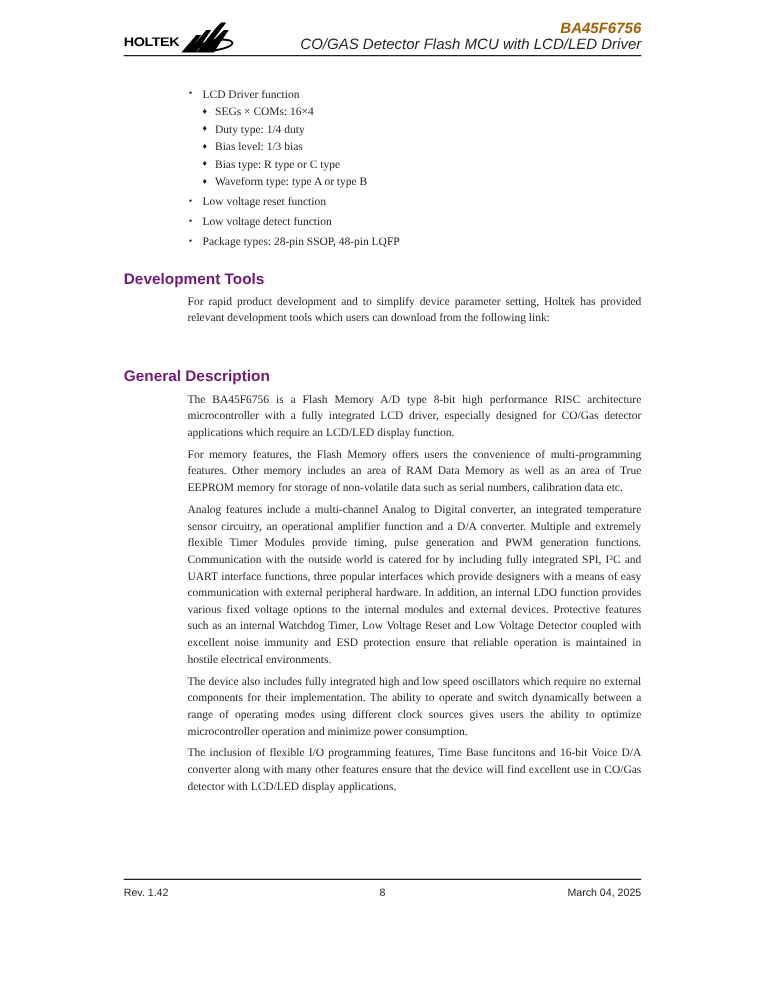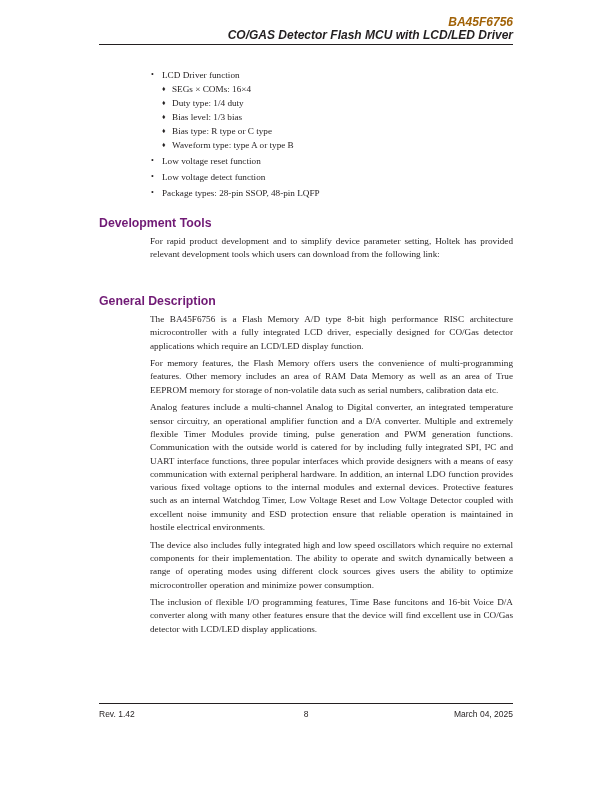--- a/index.html
+++ b/index.html
@@ -2,21 +2,21 @@
 <html><head>
 <meta charset="utf-8">
 <style>
   html, body { margin: 0; padding: 0; background: #ffffff; }
   body { width: 612px; height: 792px; position: relative; overflow: hidden; font-family: "Liberation Serif", serif; color: #231f20; }
   .header { position: absolute; left: 99px; top: 14px; width: 414px; height: 30px; border-bottom: 1px solid #231f20; }
   .logo { position: absolute; left: 0; top: 2px; width: 90px; height: 26px; }
   .logo-text { position: absolute; left: 0; top: 13px; font-family: "Liberation Sans", sans-serif; font-weight: bold; font-size: 10px; letter-spacing: -0.3px; color: #000; transform: scaleX(1.15); transform-origin: left; }
   .logo-mark { position: absolute; left: 44px; top: 0; }
   .doc-id { position: absolute; right: 0; top: 1px; font-family: "Liberation Sans", sans-serif; font-style: italic; font-weight: bold; font-size: 12px; text-align: right; color: #a16207; }
-  .doc-title { position: absolute; right: 0; top: 14px; font-family: "Liberation Sans", sans-serif; font-style: italic; font-weight: bold; font-size: 12px; text-align: right; white-space: nowrap; color: #231f20; }
+  .doc-title { position: absolute; right: 0; top: 14px; font-family: "Liberation Sans", sans-serif; font-style: italic; font-weight: normal; font-size: 12px; text-align: right; white-space: nowrap; color: #231f20; }
 
   .bullets { position: absolute; left: 150px; top: 68px; width: 370px; font-size: 9.2px; }
   .bullet { position: relative; padding-left: 12px; height: 14px; line-height: 14px; }
   .bullet .dot { position: absolute; left: 1px; top: 0; font-size: 8px; }
   .sub { position: relative; padding-left: 22px; height: 14px; line-height: 14px; }
   .sub .dot { position: absolute; left: 12px; top: 0; font-size: 7px; }
   .gap { height: 2px; }
 
   .section-title { position: absolute; left: 99px; font-family: "Liberation Sans", sans-serif; font-weight: bold; font-size: 12.3px; color: #701a75; }
   .para { position: absolute; left: 150px; width: 363px; font-size: 9.2px; line-height: 13.3px; text-align: justify; }
@@ -25,20 +25,28 @@
 
   .footer { position: absolute; left: 99px; top: 703px; width: 414px; border-top: 1px solid #231f20; font-family: "Liberation Sans", sans-serif; font-size: 8.5px; padding-top: 4px; height: 14px; }
   .footer .left { position: absolute; left: 0; top: 5px; }
   .footer .center { position: absolute; left: 0; right: 0; top: 5px; text-align: center; }
   .footer .right { position: absolute; right: 0; top: 5px; padding-left: 36px; }
 </style>
 </head>
 <body>
 
 <div class="header">
+  <div class="logo">
+    <span class="logo-text">HOLTEK</span>
+    <svg class="logo-mark" width="46" height="28" viewBox="0 0 46 28">
+      <path d="M2 26 L14 12 L18 12 L12 20 L22 8 L26 8 L14 26 Z" fill="#000"></path>
+      <path d="M14 26 L30 6 L34 2 L38 2 L26 18 L36 8 L40 8 L28 26 Z" fill="#000"></path>
+      <ellipse cx="30" cy="20" rx="13" ry="4" fill="none" stroke="#000" stroke-width="1.6" transform="rotate(-8 30 20)"></ellipse>
+    </svg>
+  </div>
   <div class="doc-id">BA45F6756</div>
   <div class="doc-title">CO/GAS Detector Flash MCU with LCD/LED Driver</div>
 </div>
 
 <div class="bullets">
   <div class="bullet"><span class="dot">•</span><span>LCD Driver function</span></div>
   <div class="sub"><span class="dot">♦</span><span>SEGs × COMs: 16×4</span></div>
   <div class="sub"><span class="dot">♦</span><span>Duty type: 1/4 duty</span></div>
   <div class="sub"><span class="dot">♦</span><span>Bias level: 1/3 bias</span></div>
   <div class="sub"><span class="dot">♦</span><span>Bias type: R type or C type</span></div>

